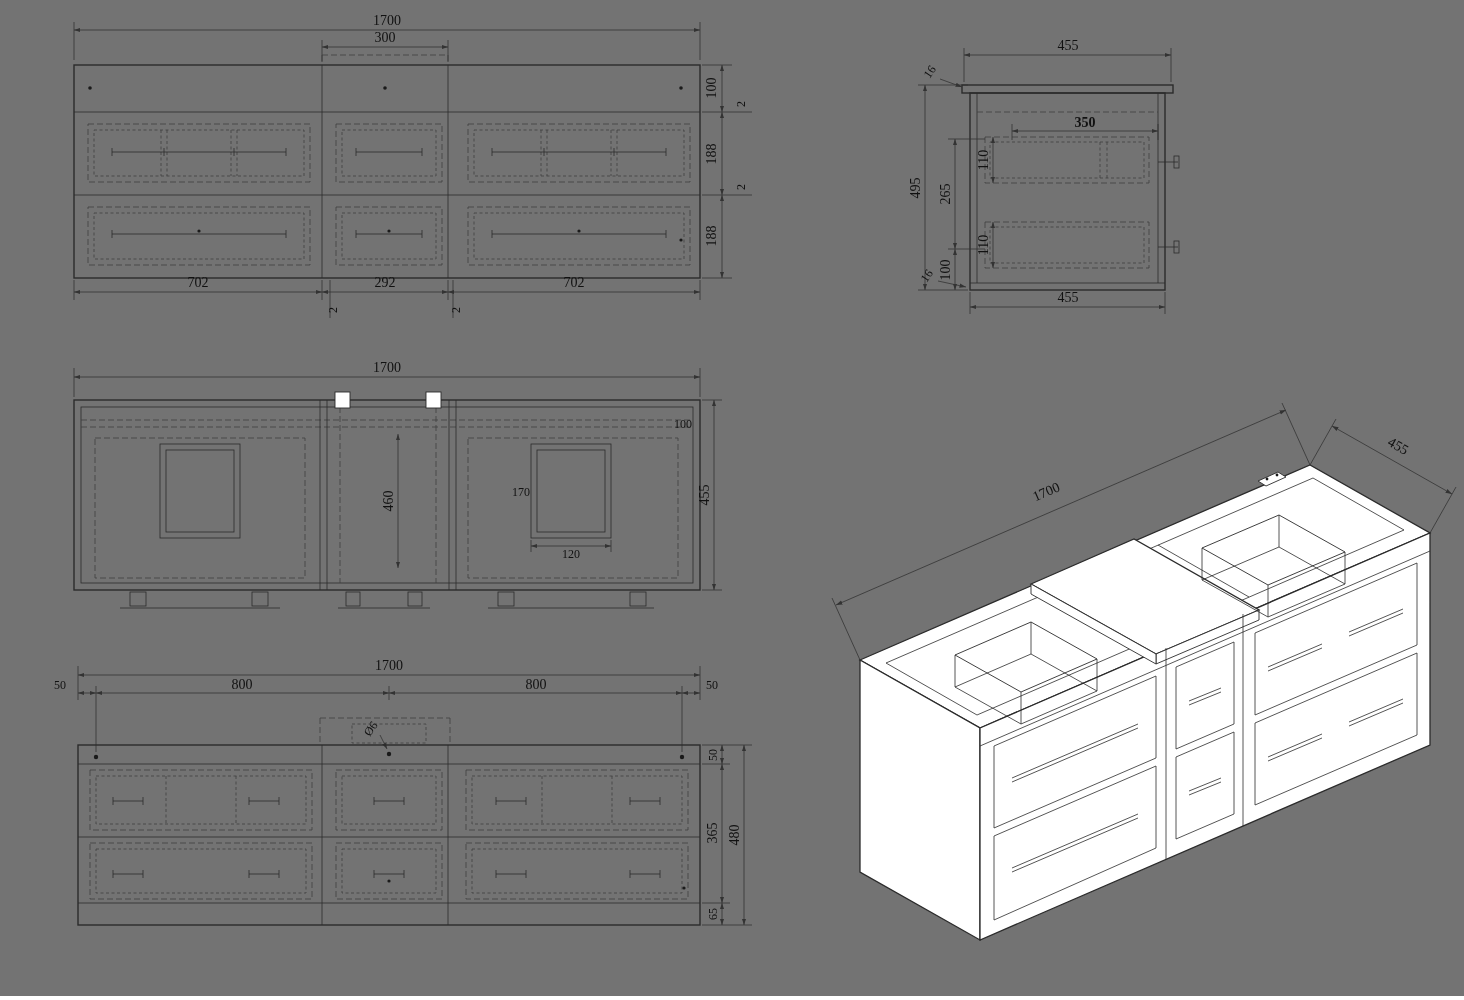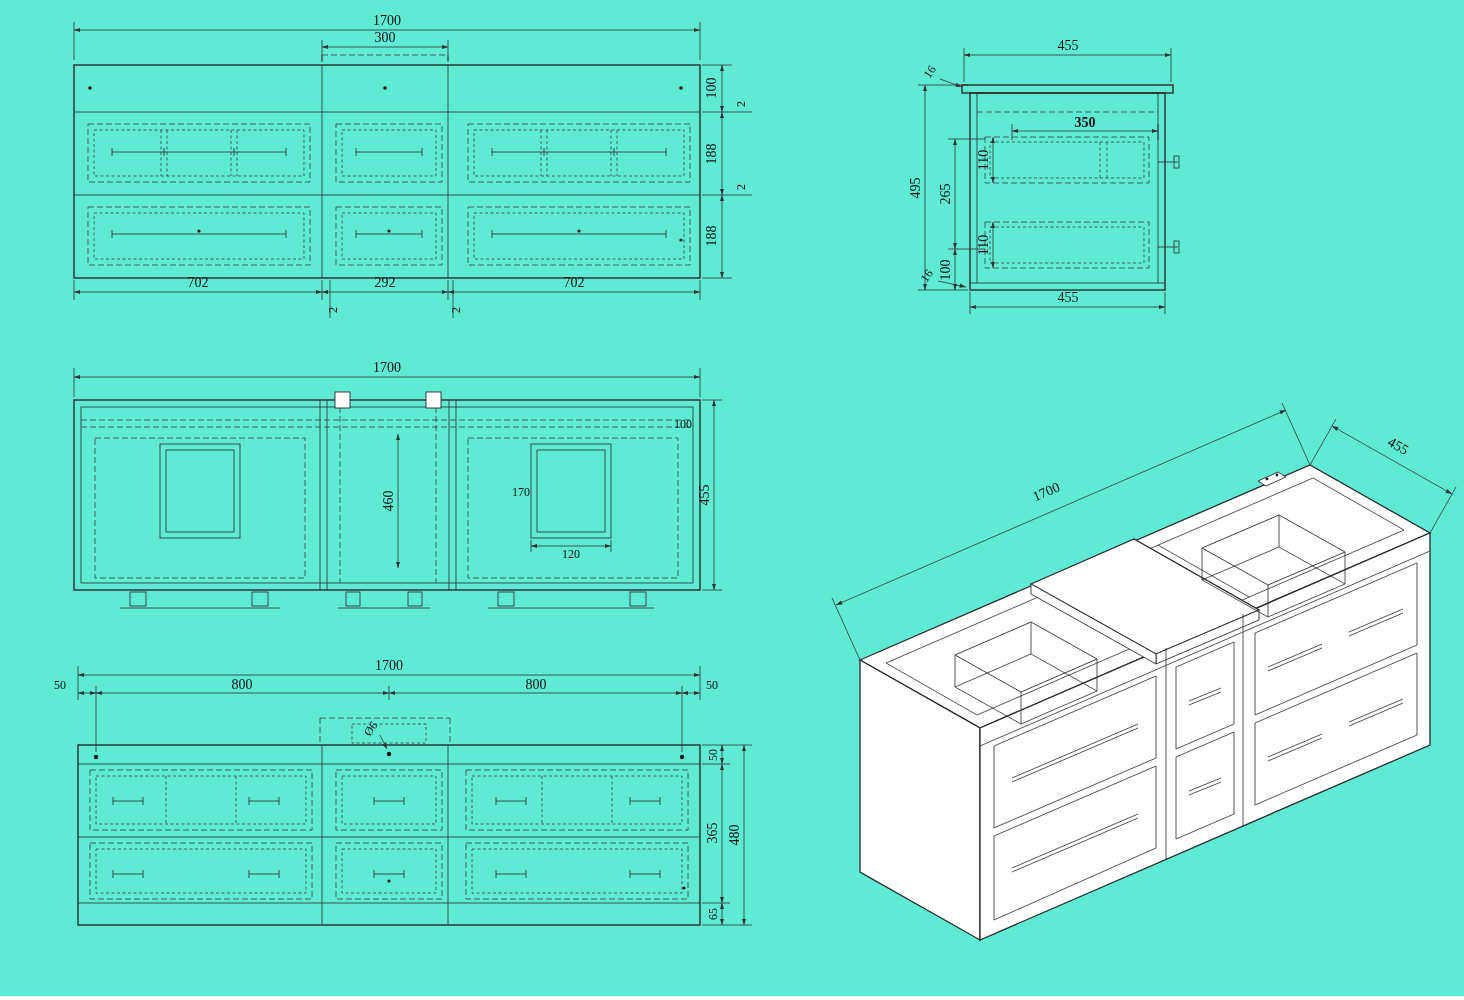--- a/index.html
+++ b/index.html
@@ -1,18 +1,18 @@
 <!DOCTYPE html>
 <html><head>
 <meta charset="utf-8">
 <style>
   *{margin:0;padding:0;box-sizing:border-box}
   html,body{background:#fff}
   body{font-family:"Liberation Sans",sans-serif}
-  .sheet{position:relative;width:1464px;height:996px;background:#5eead4;overflow:hidden}
+  .sheet{position:relative;width:1464px;height:996px;background:#737373;overflow:hidden}
   .sheet svg{position:absolute;left:0;top:0}
   svg text{font-family:"Liberation Serif",serif;font-size:14px;fill:#111}
   svg text.small{font-size:12px}
   svg text.b{font-weight:bold}
   .o{fill:none;stroke:#2b2b2b;stroke-width:1.4}
   .t{fill:none;stroke:#2b2b2b;stroke-width:0.8}
   .d{fill:none;stroke:#404040;stroke-width:0.8;stroke-dasharray:6 3}
   .d2{fill:none;stroke:#404040;stroke-width:0.8;stroke-dasharray:3 2.5}
   .dim{fill:none;stroke:#333;stroke-width:0.8}
   .wf{fill:#fff;stroke:#2b2b2b;stroke-width:1.3}

